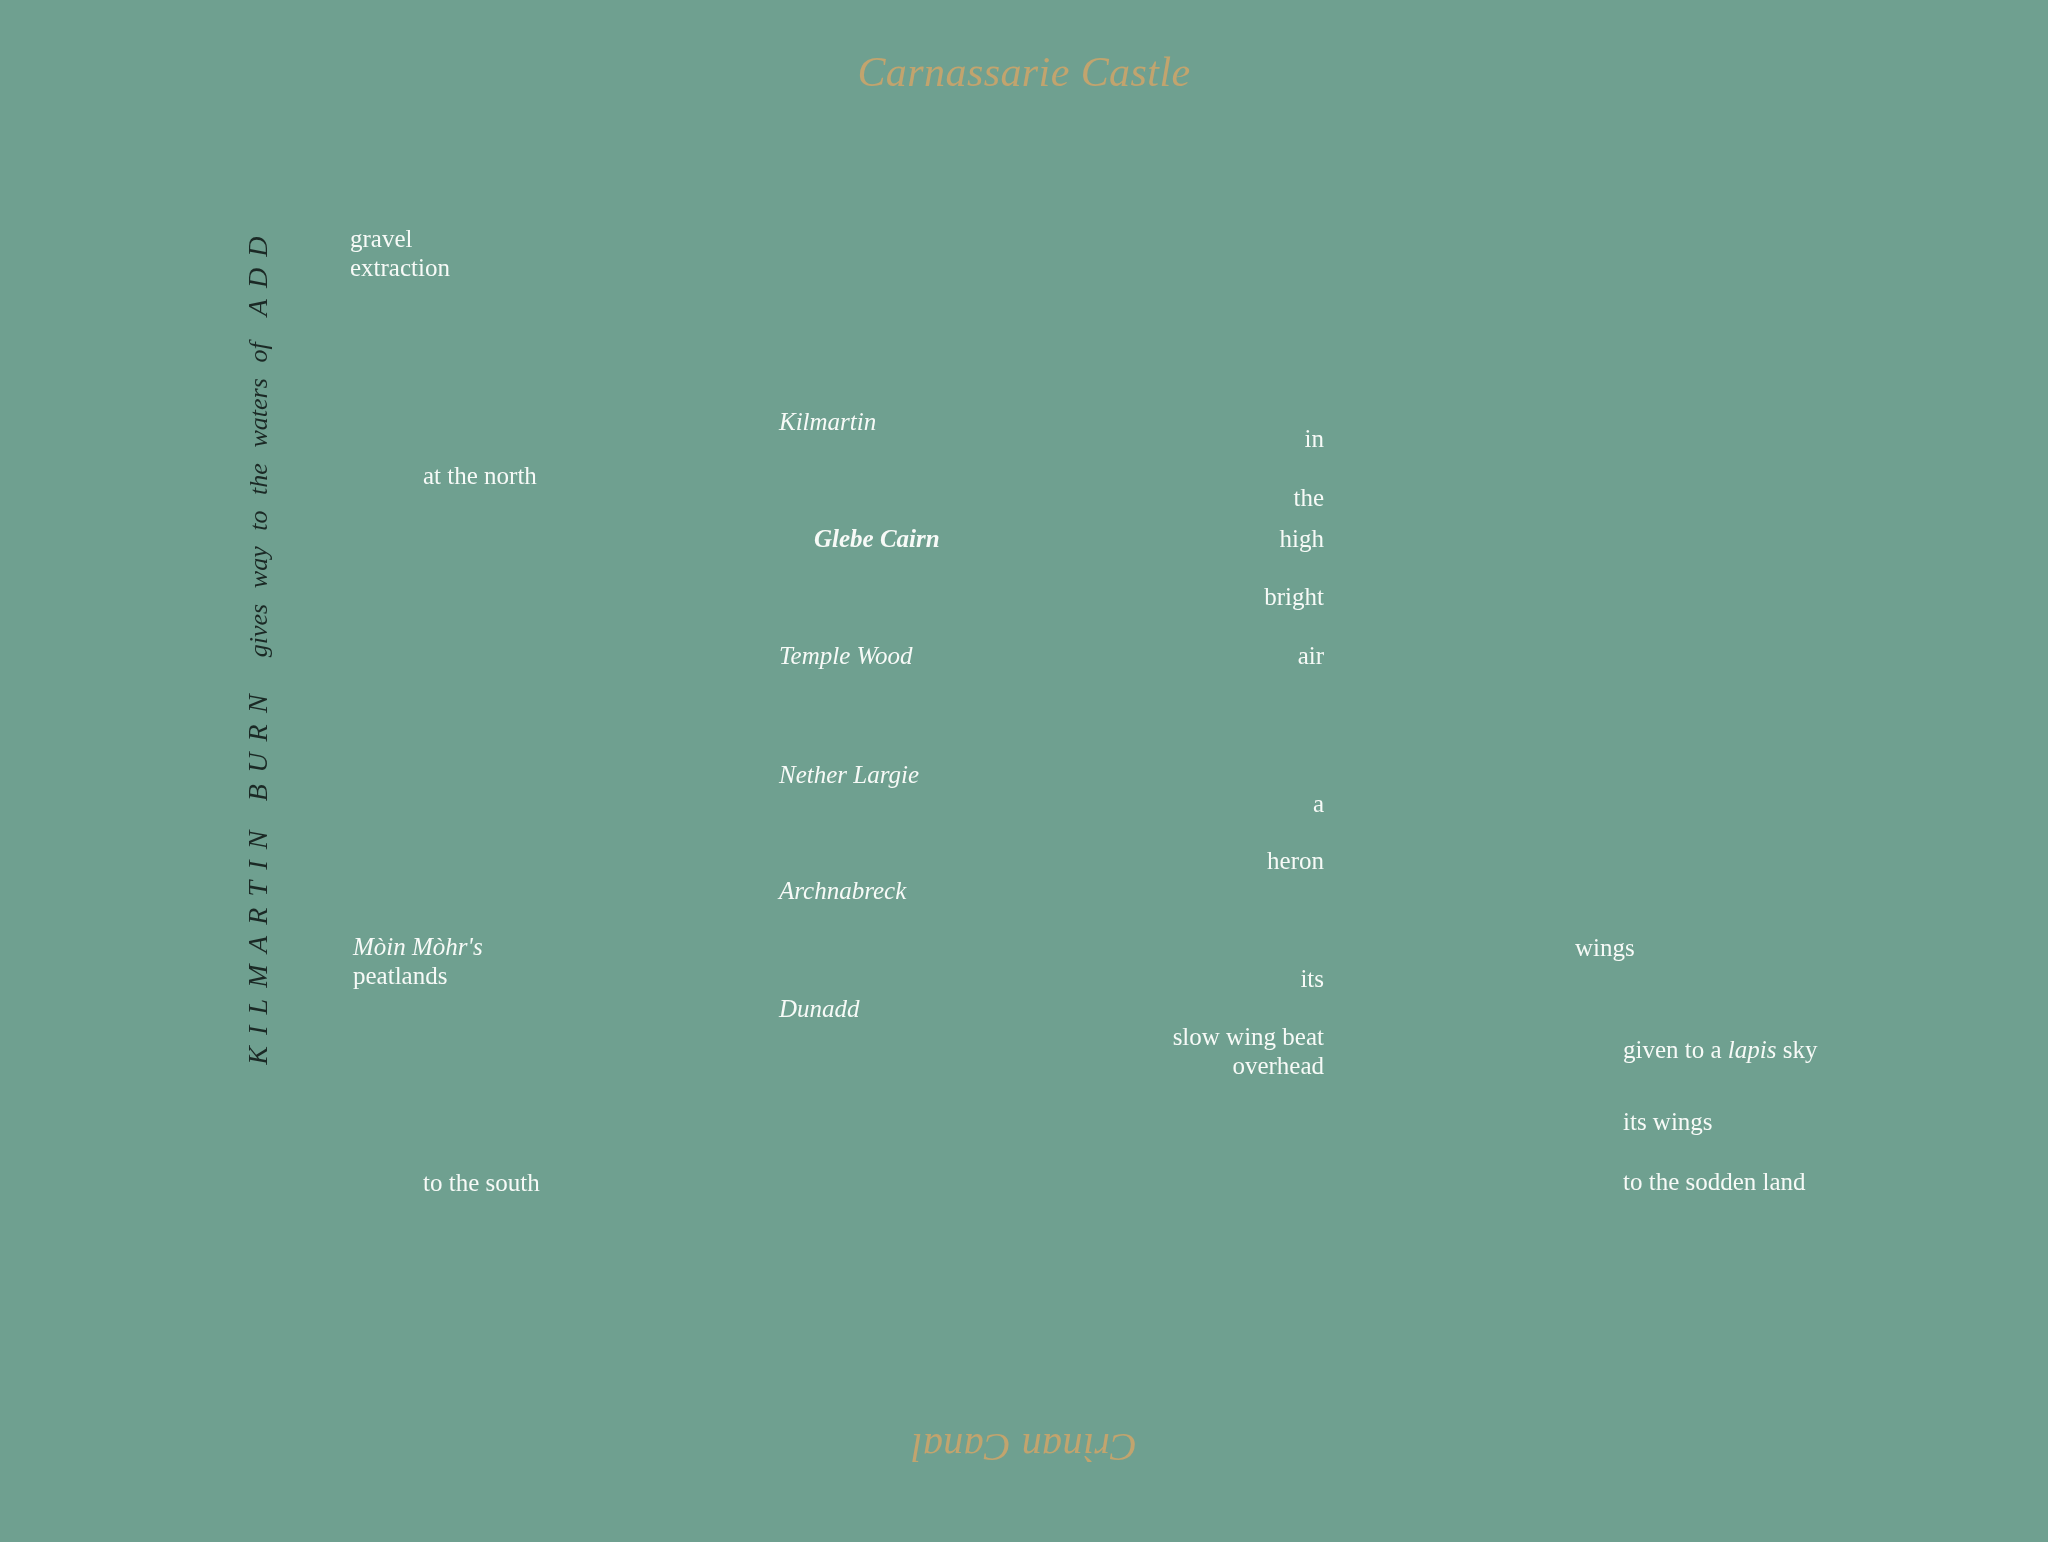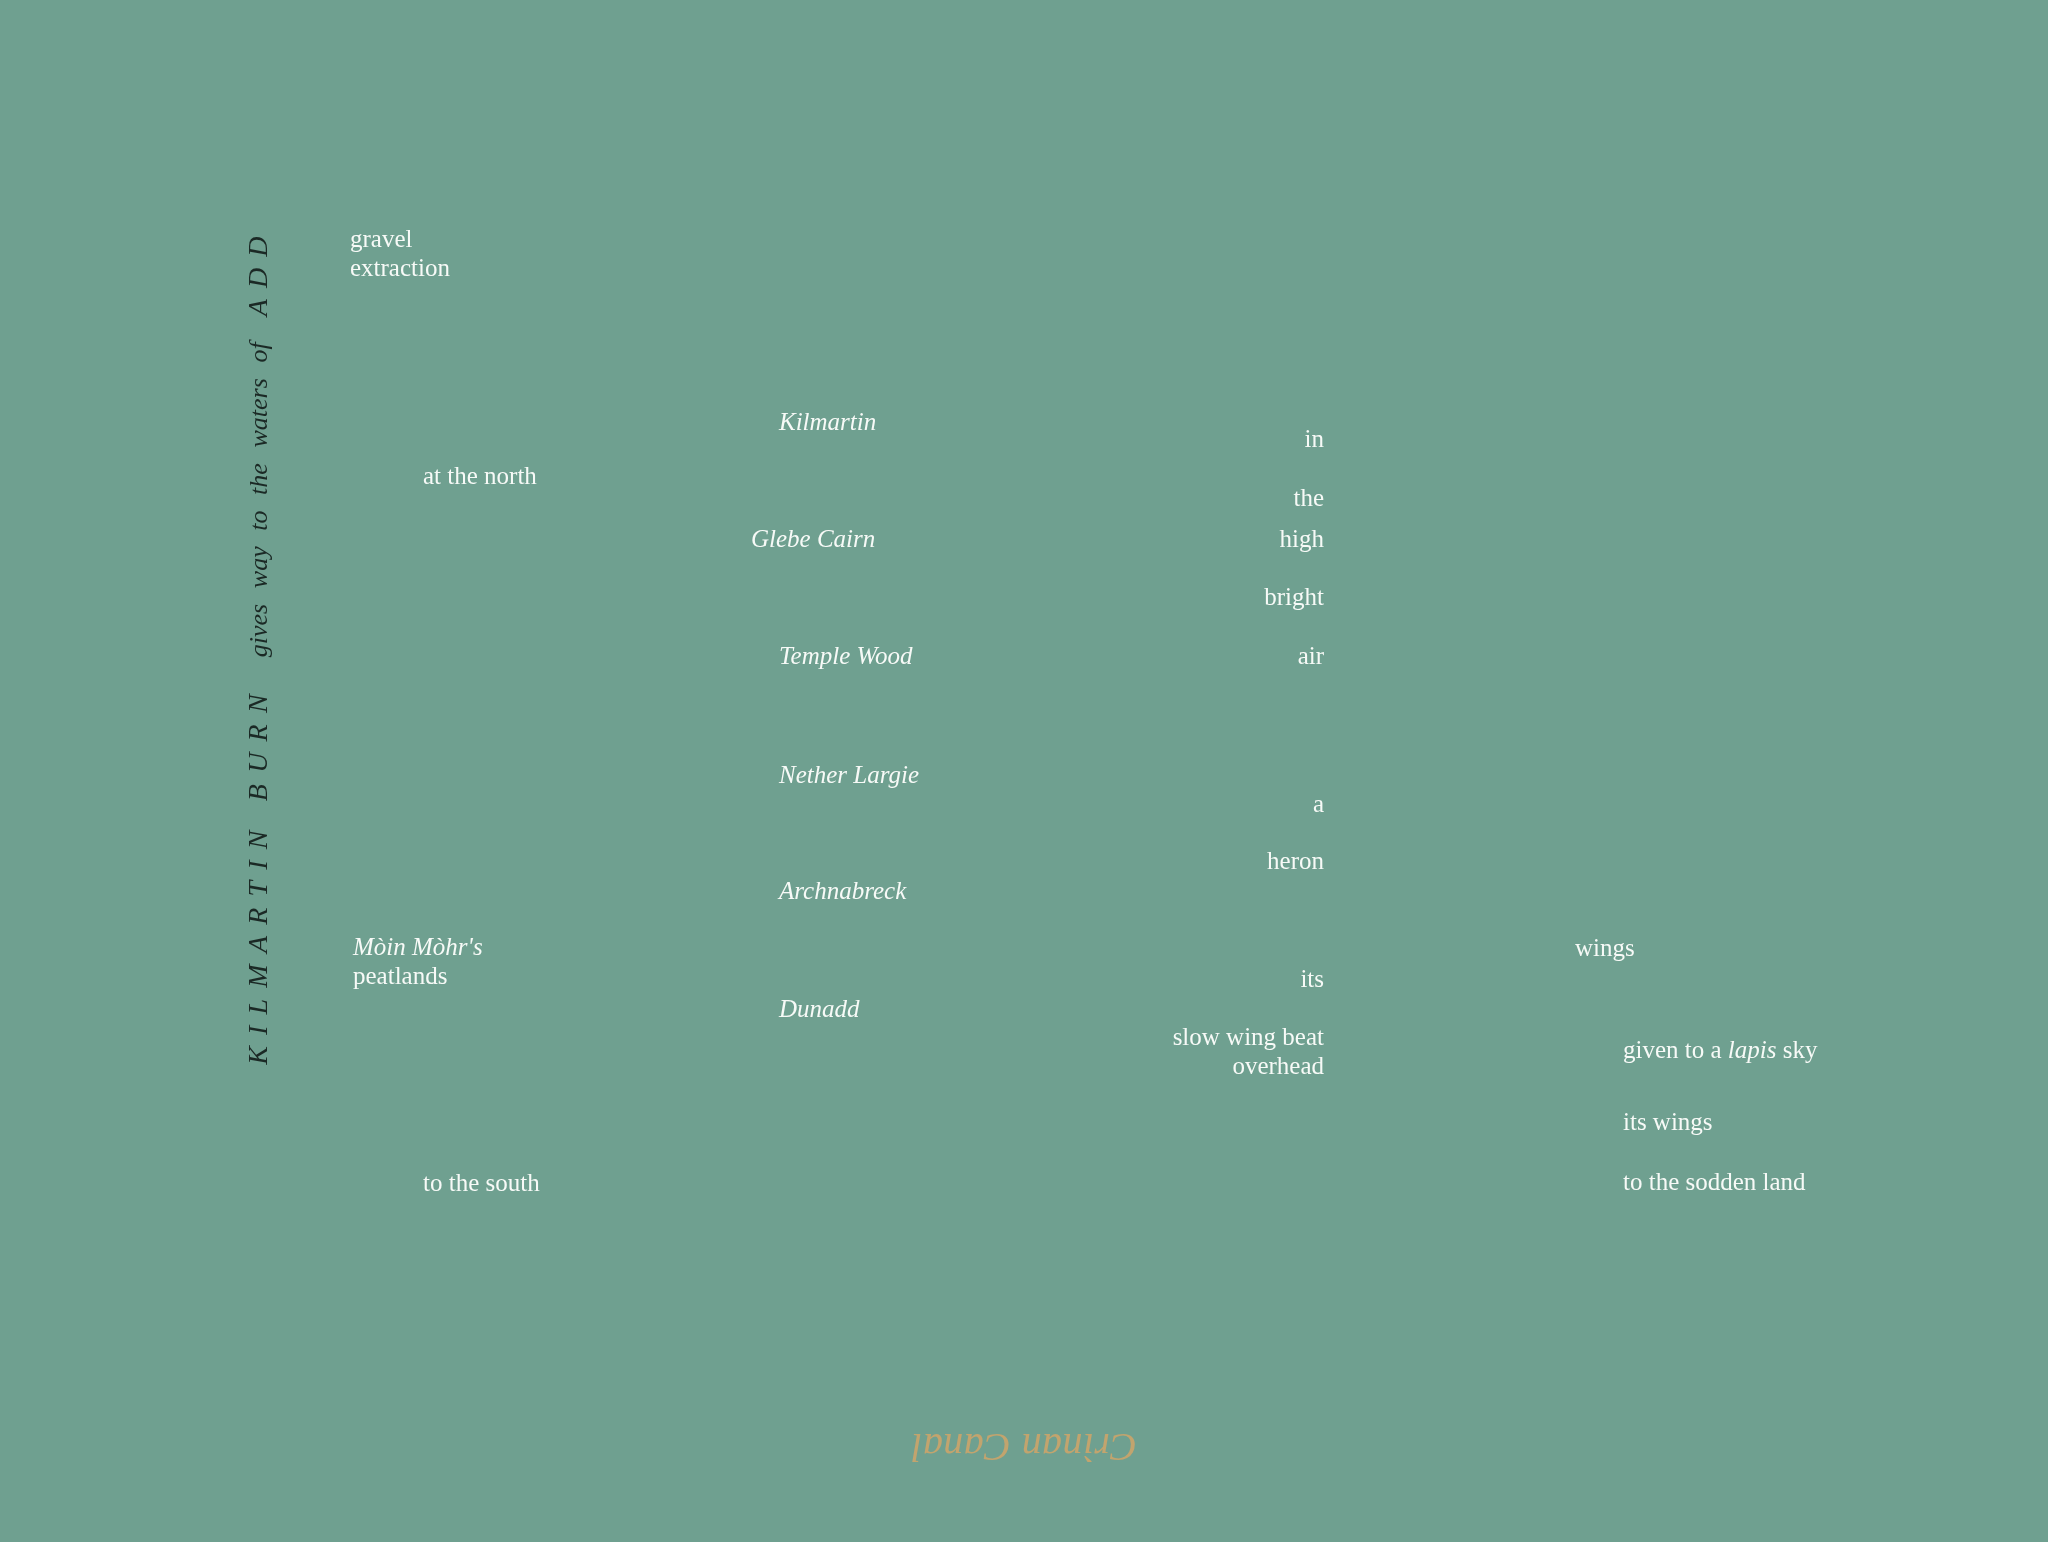--- a/index.html
+++ b/index.html
@@ -65,37 +65,38 @@
     font-style:italic;
     font-size:26px;
     word-spacing:0.35em;
   }
 </style>
 </head>
 <body>
 
 <div class="canvas">
 
+  <div class="title top">Carnassarie Castle</div>
 
   <div class="vertical-wrap">
     <span class="vcaps">KILMARTIN BURN</span>
     <span class="vmid">gives way to the waters of</span>
     <span class="vcaps">ADD</span>
   </div>
 
   <div class="t" style="left:350px;top:224px;">gravel
 extraction</div>
   <div class="t" style="left:423px;top:461px;">at the north</div>
   <div class="t" style="left:423px;top:1168px;">to the south</div>
 
   <div class="t it" style="left:353px;top:932px;">Mòin Mòhr's</div>
   <div class="t" style="left:353px;top:961px;">peatlands</div>
 
   <div class="t it" style="left:779px;top:407px;">Kilmartin</div>
-  <div class="t it" style="left:751px;top:524px;">Glebe Cairn</div>
+  <div class="t it" style="left:814px;top:524px;font-weight:bold;">Glebe Cairn</div>
   <div class="t it" style="left:779px;top:641px;">Temple Wood</div>
   <div class="t it" style="left:779px;top:760px;">Nether Largie</div>
   <div class="t it" style="left:779px;top:876px;">Archnabreck</div>
   <div class="t it" style="left:779px;top:994px;">Dunadd</div>
 
   <div class="t right" style="right:724px;top:424px;">in</div>
   <div class="t right" style="right:724px;top:466px;margin-top:17px;">the</div>
   <div class="t right" style="right:724px;top:524px;">high</div>
   <div class="t right" style="right:724px;top:582px;">bright</div>
   <div class="t right" style="right:724px;top:641px;">air</div>

